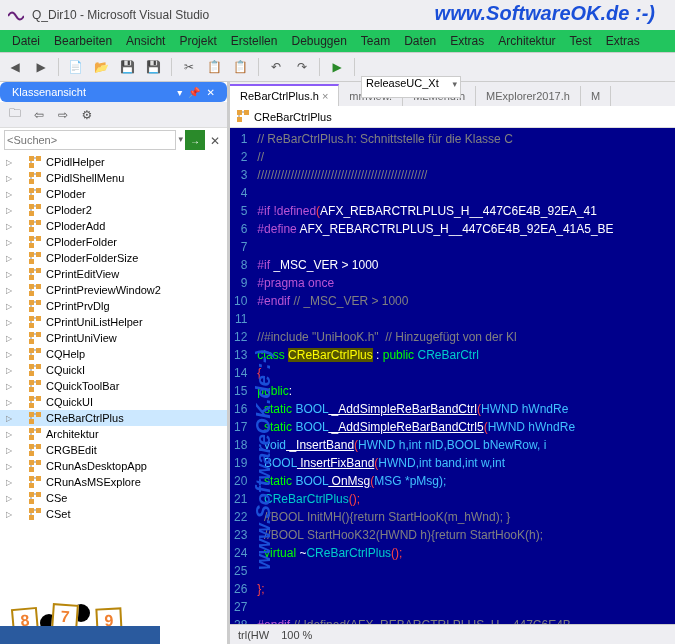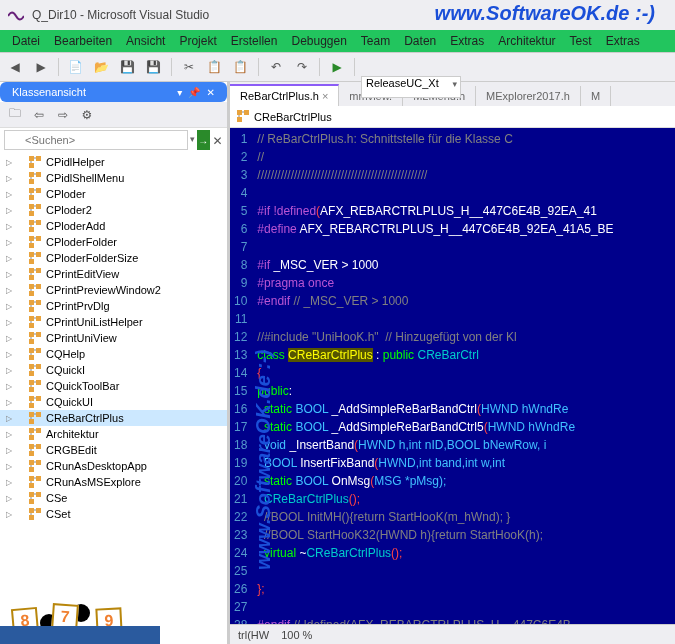--- a/index.html
+++ b/index.html
@@ -19,21 +19,21 @@
 .tb-combo { height: 22px; border: 1px solid #ccc; background: #fff; font-size: 11px; padding: 0 16px 0 4px; position: relative; margin-top: 40px; }
 .tb-combo::after { content: "▾"; position: absolute; right: 3px; top: 2px; font-size: 9px; color: #666; }
 
 .main { display: flex; height: calc(100% - 82px); }
 
 .panel { width: 230px; background: #fff; border-right: 3px solid #ccc; display: flex; flex-direction: column; }
 .panel-title { background: #3b82f6; color: #fff; font-size: 11px; padding: 4px 12px; display: flex; align-items: center; justify-content: space-between; border-radius: 6px; }
 .panel-title-btns { display: flex; gap: 6px; font-size: 10px; }
 .panel-toolbar { height: 26px; background: #eeeef2; border-bottom: 1px solid #ddd; display: flex; align-items: center; padding: 0 4px; gap: 2px; }
 .panel-search { height: 24px; display: flex; padding: 2px 4px; gap: 2px; }
-.panel-search input { flex: 1; border: 1px solid #ccc; font-size: 11px; padding: 0 20px; }
+.panel-search input { flex: 1; border: 1px solid #ccc; font-size: 11px; padding: 0 2px; }
 .panel-search .go-btn { width: 20px; background: #2a8a2a; color: #fff; display: flex; align-items: center; justify-content: center; font-size: 10px; }
 
 .tree { flex: 1; overflow: auto; font-size: 11px; padding: 2px 0; }
 .tree-item { display: flex; align-items: center; padding: 1px 4px 1px 28px; gap: 4px; white-space: nowrap; cursor: default; }
 .tree-item.selected { background: #cce8ff; }
 .class-icon { width: 14px; height: 14px; flex-shrink: 0; }
 .class-icon svg { width: 100%; height: 100%; }
 .tree-item .exp { position: absolute; margin-left: -22px; color: #888; font-size: 8px; }
 
 .editor-area { flex: 1; display: flex; flex-direction: column; background: #fff; overflow: hidden; }
@@ -51,21 +51,21 @@
 
 .c-comment { color: #808080; }
 .c-def { color: #ba55d3; }
 .c-ident { color: #ffffff; }
 .c-kw { color: #00ff00; }
 .c-type { color: #40c0ff; }
 .c-class { color: #ffff00; background: #555500; }
 .c-classref { color: #00cccc; }
 .c-op { color: #ffffff; }
 .c-punct { color: #ff4444; }
-.c-func { color: #ffffff; }
+.c-func { color: #ffffff; text-decoration: underline; }
 .c-num { color: #ffffff; }
 
 .status { height: 20px; background: #eeeef2; border-top: 1px solid #ccc; font-size: 11px; display: flex; align-items: center; padding: 0 8px; color: #444; gap: 12px; }
 
 .decor-bottom { position: absolute; bottom: 0; left: 0; width: 180px; height: 90px; z-index: 300; }
 .fig { position: absolute; }
 .fig .head { width: 18px; height: 18px; border-radius: 50%; background: #000; position: absolute; }
 .num-card { position: absolute; width: 26px; height: 26px; background: #fff; border: 2px solid #b8860b; color: #f08030; font-weight: bold; font-size: 16px; display: flex; align-items: center; justify-content: center; transform: rotate(-5deg); }
 </style>
 </head>

